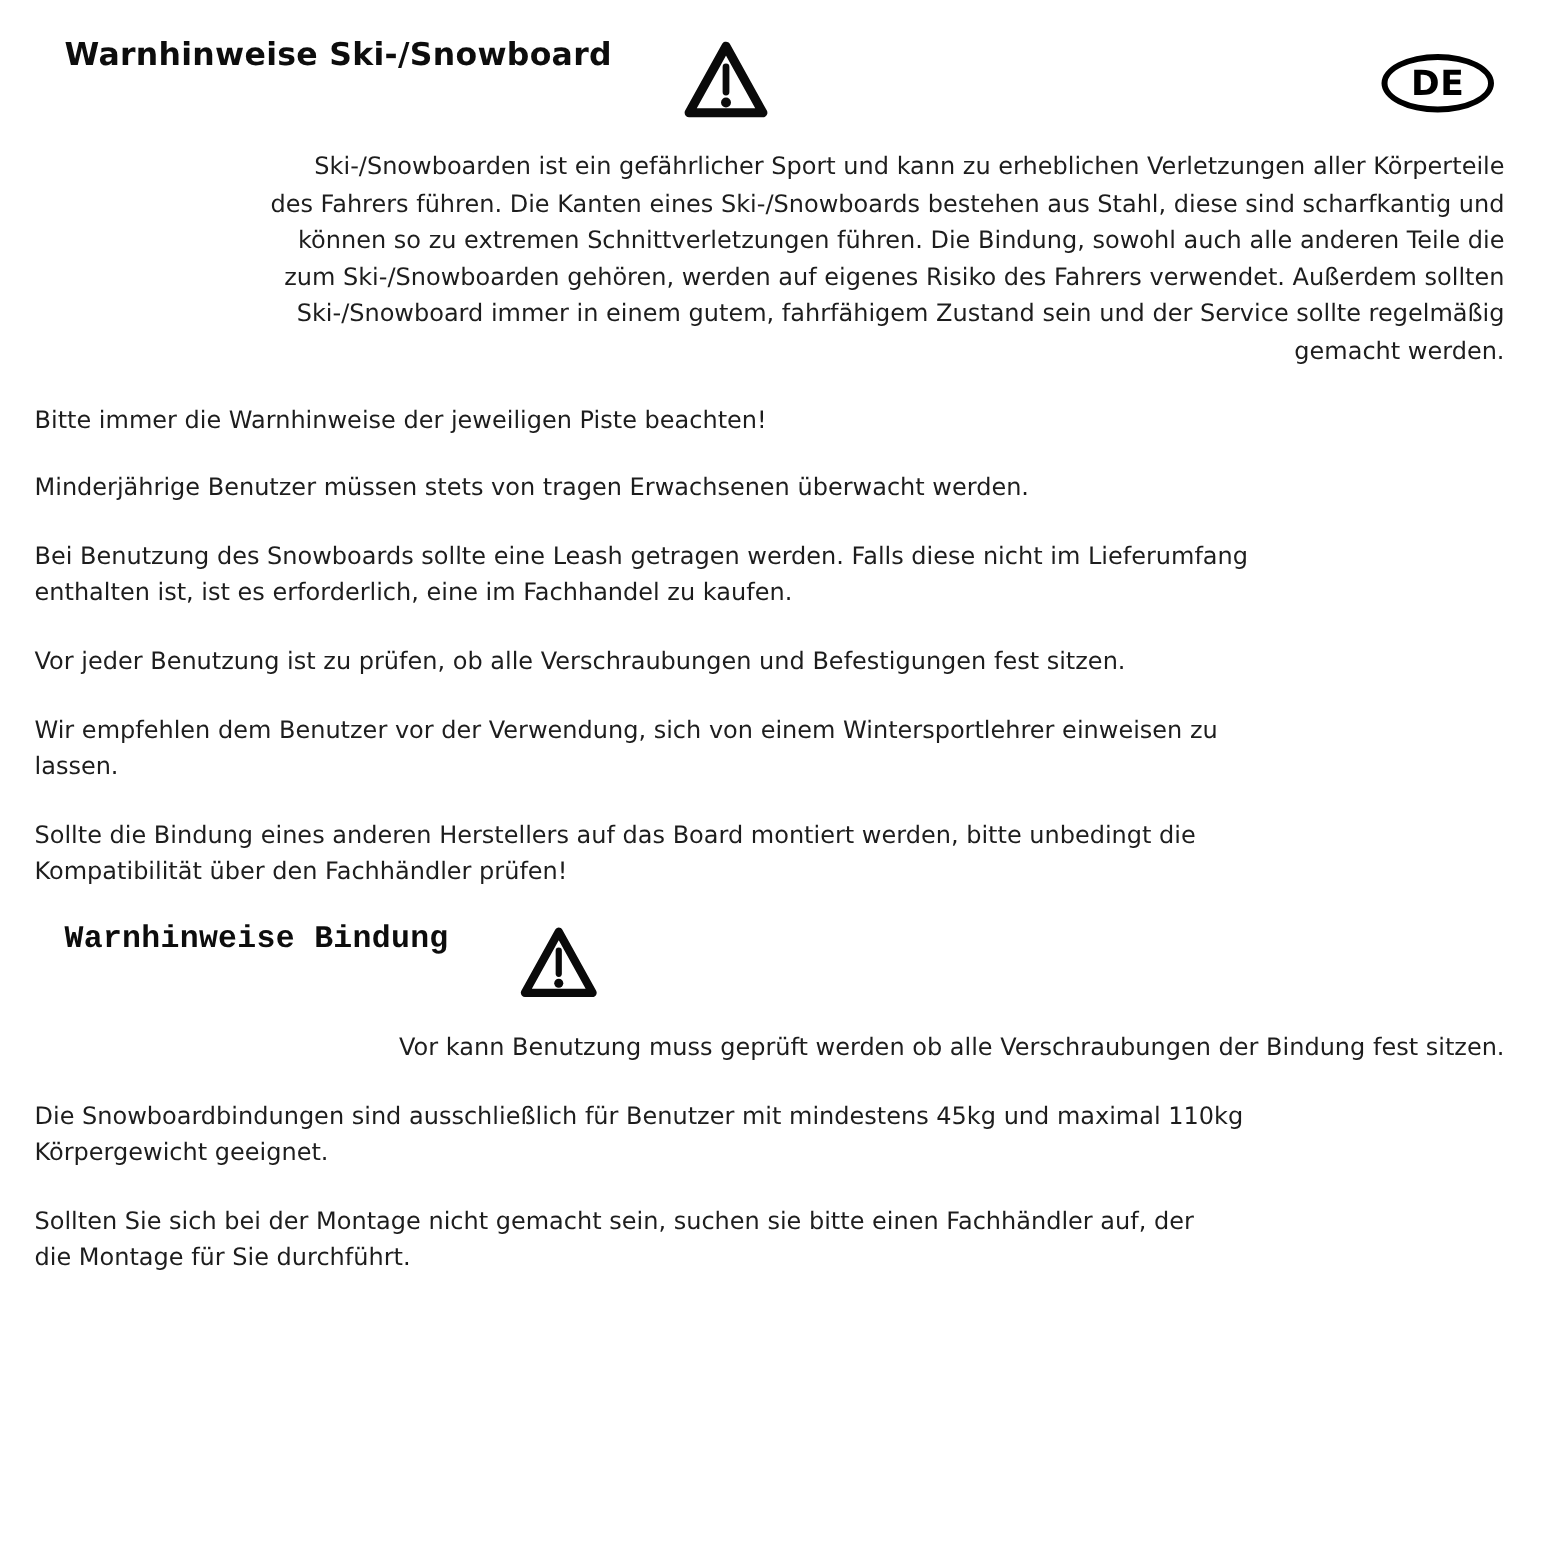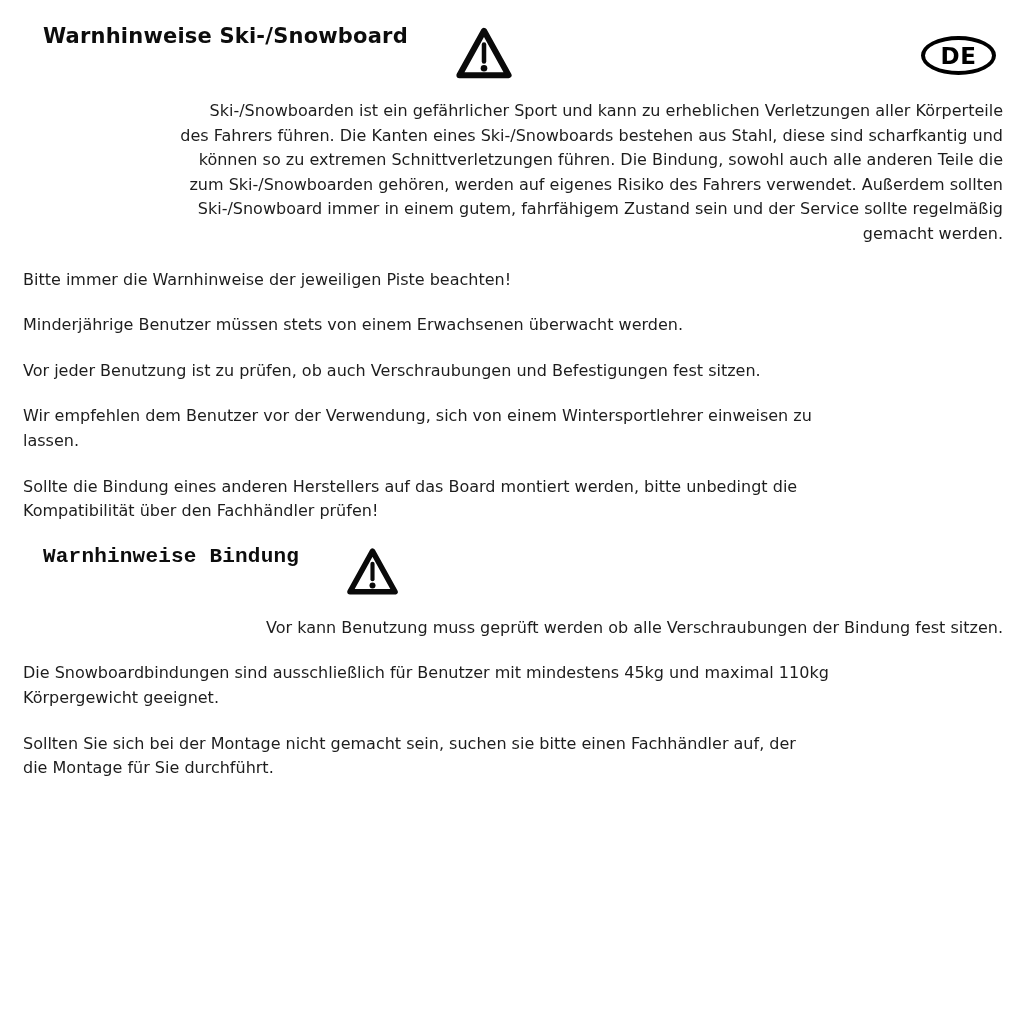--- a/index.html
+++ b/index.html
@@ -82,22 +82,24 @@
     </span>
   </div>
 
   <p class="para first-after-header">Ski-/Snowboarden ist ein gefährlicher Sport und kann zu erheblichen Verletzungen aller Körperteile
 des Fahrers führen. Die Kanten eines Ski-/Snowboards bestehen aus Stahl, diese sind scharfkantig und
 können so zu extremen Schnittverletzungen führen. Die Bindung, sowohl auch alle anderen Teile die
 zum Ski-/Snowboarden gehören, werden auf eigenes Risiko des Fahrers verwendet. Außerdem sollten
 Ski-/Snowboard immer in einem gutem, fahrfähigem Zustand sein und der Service sollte regelmäßig
 gemacht werden.</p>
   <p class="para">Bitte immer die Warnhinweise der jeweiligen Piste beachten!</p>
-  <p class="para">Minderjährige Benutzer müssen stets von einem Erwachsenen überwacht werden.</p>
-  <p class="para">Vor jeder Benutzung ist zu prüfen, ob auch Verschraubungen und Befestigungen fest sitzen.</p>
+  <p class="para">Minderjährige Benutzer müssen stets von tragen Erwachsenen überwacht werden.</p>
+  <p class="para">Bei Benutzung des Snowboards sollte eine Leash getragen werden. Falls diese nicht im Lieferumfang
+enthalten ist, ist es erforderlich, eine im Fachhandel zu kaufen.</p>
+  <p class="para">Vor jeder Benutzung ist zu prüfen, ob alle Verschraubungen und Befestigungen fest sitzen.</p>
   <p class="para">Wir empfehlen dem Benutzer vor der Verwendung, sich von einem Wintersportlehrer einweisen zu
 lassen.</p>
   <p class="para">Sollte die Bindung eines anderen Herstellers auf das Board montiert werden, bitte unbedingt die
 Kompatibilität über den Fachhändler prüfen!</p>
 
   <div class="section-header second">
     <h1>Warnhinweise Bindung</h1>
     <span class="warn-icon">
       <svg width="55" height="53" viewBox="0 0 100 94" aria-hidden="true">
         <path d="M50 10 L91 84 L9 84 Z" fill="none" stroke="#0a0a0a" stroke-width="10" stroke-linejoin="round"></path>

